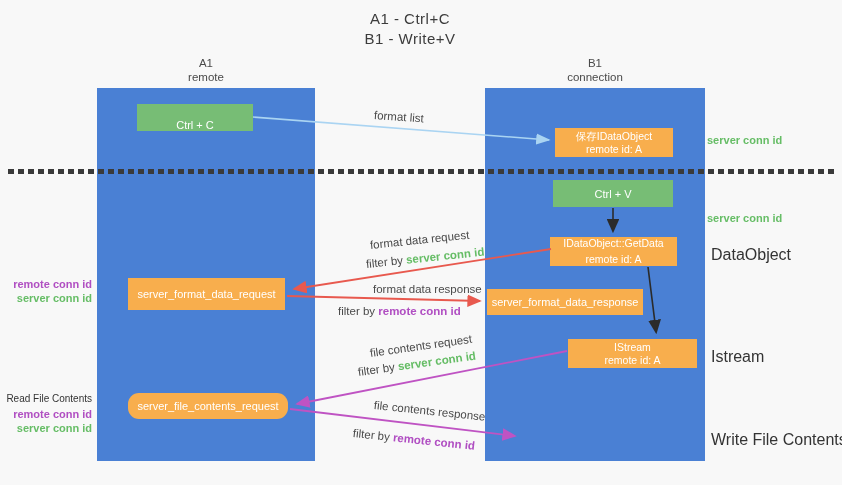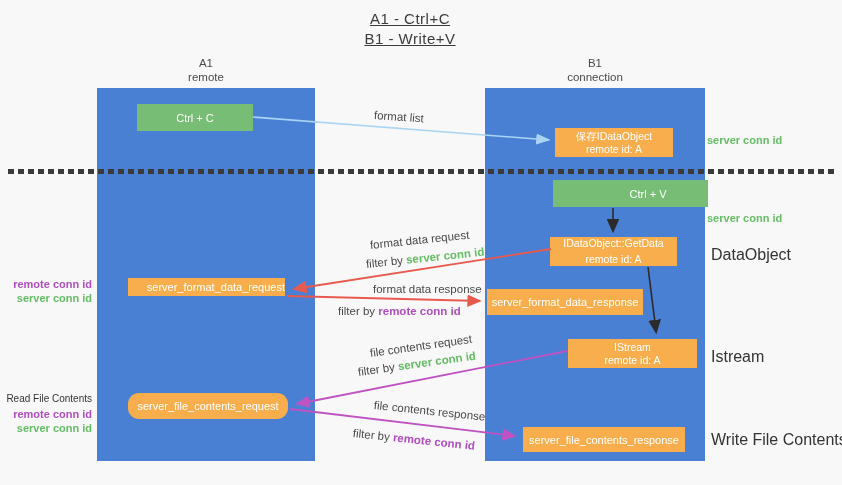--- a/index.html
+++ b/index.html
@@ -1,21 +1,21 @@
 <!DOCTYPE html>
 <html><head>
 <meta charset="utf-8">
 <style>
   html,body{margin:0;padding:0;}
   .canvas{
     position:relative;width:842px;height:485px;background:#f8f8f8;
     font-family:"Liberation Sans","DejaVu Sans",sans-serif;overflow:hidden;
   }
   .title{position:absolute;left:290px;top:9px;width:240px;text-align:center;
-    font-size:15px;line-height:20px;color:#3c3c3c;letter-spacing:.5px;text-decoration:underline;}
+    font-size:15px;line-height:20px;color:#3c3c3c;letter-spacing:.5px;}
   .col-header{position:absolute;text-align:center;font-size:11.5px;line-height:14px;color:#4a4a4a;}
   .hdr-a1{left:97px;top:56px;width:218px;}
   .hdr-b1{left:485px;top:56px;width:220px;}
   .column{position:absolute;top:88px;height:373px;background:#4a80d4;z-index:1;}
   .col-a1{left:97px;width:218px;}
   .col-b1{left:485px;width:220px;}
   .arrows{position:absolute;left:0;top:0;z-index:4;}
   .dotted{position:absolute;left:8px;top:169px;width:826px;height:5px;z-index:5;
     background:repeating-linear-gradient(to right,#3a3a3a 0 6px,transparent 6px 10px);}
   .node{position:absolute;z-index:3;color:#fff;text-align:center;
@@ -73,49 +73,46 @@
     <path d="M613,208 L613,230" stroke="#2b2b2b" stroke-width="1.6" fill="none" marker-end="url(#m-black)"></path>
     <path d="M648,267 L656,331" stroke="#2b2b2b" stroke-width="1.6" fill="none" marker-end="url(#m-black)"></path>
     <path d="M551,249 L294,289" stroke="#e8594e" stroke-width="1.8" fill="none" marker-end="url(#m-red)"></path>
     <path d="M287,296 L480,301" stroke="#e8594e" stroke-width="1.8" fill="none" marker-end="url(#m-red)"></path>
     <path d="M567,351 L297,404" stroke="#bf53c3" stroke-width="1.8" fill="none" marker-end="url(#m-magenta)"></path>
     <path d="M290,409 L515,436" stroke="#bf53c3" stroke-width="1.8" fill="none" marker-end="url(#m-magenta)"></path>
   </svg>
 
   <div class="dotted"></div>
 
-  <div class="node green-box" style="left:137px;top:104px;width:116px;height:27px;">
+  <div class="node green-box" style="left:137px;top:104px;width:116px;height:27px;justify-content:flex-end;">
     <span>Ctrl + C</span>
   </div>
   <div class="node orange-box two-line" style="left:555px;top:128px;width:118px;height:29px;">
     <span>保存IDataObject</span>
     <span>remote id: A</span>
   </div>
-  <div class="node green-box" style="left:553px;top:180px;width:120px;height:27px;padding-left:35px;">
+  <div class="node green-box" style="left:553px;top:180px;width:120px;height:27px;">
     <span>Ctrl + V</span>
   </div>
   <div class="node orange-box two-line" style="left:550px;top:237px;width:127px;height:29px;justify-content:space-between;">
     <span>IDataObject::GetData</span>
     <span>remote id: A</span>
   </div>
-  <div class="node orange-box" style="left:128px;top:278px;width:157px;height:18px;align-items:flex-end;">
+  <div class="node orange-box" style="left:128px;top:278px;width:157px;height:32px;">
     <span>server_format_data_request</span>
   </div>
   <div class="node orange-box" style="left:487px;top:289px;width:156px;height:26px;">
     <span>server_format_data_response</span>
   </div>
   <div class="node orange-box two-line" style="left:568px;top:339px;width:129px;height:29px;">
     <span>IStream</span>
     <span>remote id: A</span>
   </div>
   <div class="node orange-box" style="left:128px;top:393px;width:160px;height:26px;border-radius:11px;">
     <span>server_file_contents_request</span>
-  </div>
-  <div class="node orange-box" style="left:523px;top:427px;width:162px;height:25px;">
-    <span>server_file_contents_response</span>
   </div>
 
   <div class="ann green-txt" style="left:707px;top:134px;">server conn id</div>
   <div class="ann green-txt" style="left:707px;top:212px;">server conn id</div>
   <div class="ann black-txt" style="left:711px;top:246px;">DataObject</div>
   <div class="ann black-txt" style="left:711px;top:348px;">Istream</div>
   <div class="ann black-txt" style="left:711px;top:431px;">Write File Contents</div>
 
   <div class="left-block" style="top:277px;">
     <div class="purple-txt">remote conn id</div>

